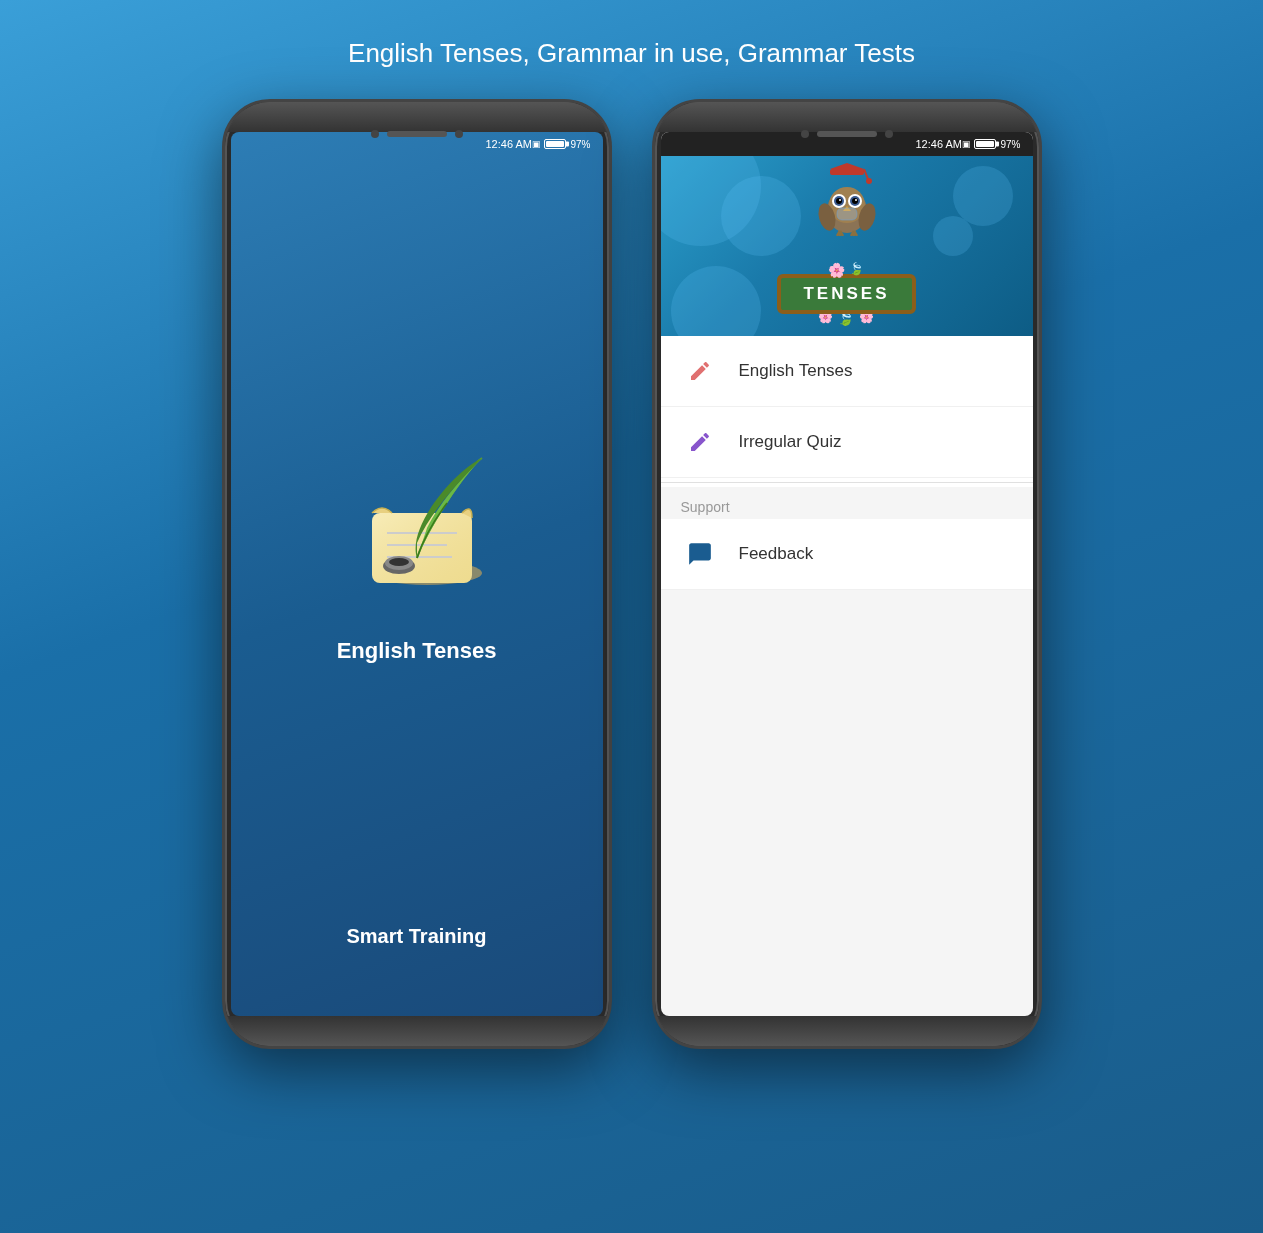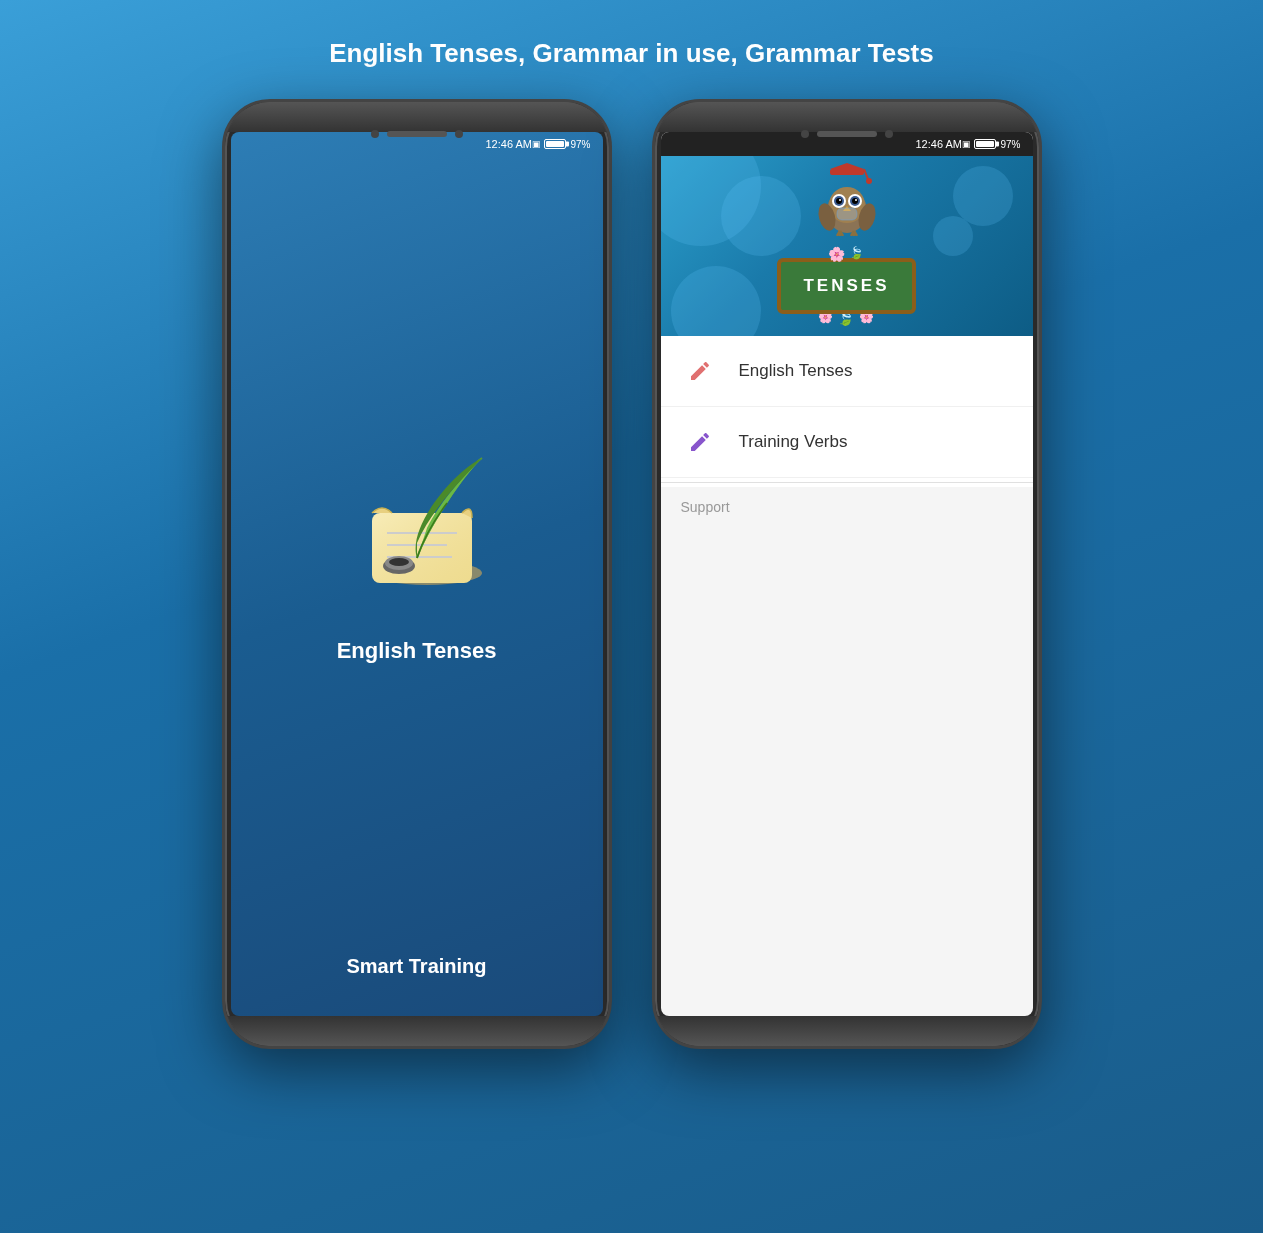--- a/index.html
+++ b/index.html
@@ -24,21 +24,21 @@
     .header h1 {
       font-size: 60px;
       font-weight: 900;
       letter-spacing: 2px;
       color: white;
       text-shadow: 1px 2px 4px rgba(0,0,0,0.2);
     }
 
     .header .subtitle {
       font-size: 26px;
-      font-weight: 700;
+      font-weight: 400;
       color: white;
       margin-top: 8px;
     }
 
     .phones-container {
       display: flex;
       flex-direction: row;
       gap: 40px;
       justify-content: center;
       align-items: flex-start;
@@ -165,21 +165,21 @@
       color: white;
       font-size: 22px;
       font-weight: 700;
     }
 
     .smart-training {
       color: white;
       font-size: 20px;
       font-weight: 700;
       position: absolute;
-      bottom: 38px;
+      bottom: 68px;
       left: 50%;
       transform: translateX(-50%);
       white-space: nowrap;
       margin-top: 40px;
     }
 
     
     .phone-right .phone-screen {
       background: #f5f5f5;
     }
@@ -439,21 +439,21 @@
             <rect x="25" y="47" width="20" height="12" rx="5" fill="rgba(150,200,255,0.3)" stroke="rgba(100,160,220,0.5)" stroke-width="1"></rect>
           </svg>
         </div>
 
         <div style="position:relative; z-index:2; display:flex; flex-direction:column; align-items:center;">
 
           <div style="display:flex; gap:4px; margin-bottom:-4px; z-index:1;">
             <span style="font-size:14px;">🌸</span>
             <span style="font-size:12px;">🍃</span>
           </div>
-          <div style="background:#3a7a3a; border:4px solid #8b5e1a; border-radius:6px; padding:14px 22px; position:relative;">
+          <div style="background:#3a7a3a; border:4px solid #8b5e1a; border-radius:6px; padding:6px 22px; position:relative;">
             <span style="color:white; font-size:17px; font-weight:900; letter-spacing:3px;">TENSES</span>
           </div>
           <div style="display:flex; gap:4px; margin-top:-4px;">
             <span style="font-size:12px;">🌸</span>
             <span style="font-size:14px;">🍃</span>
             <span style="font-size:12px;">🌸</span>
           </div>
         </div>
       </div>
 
@@ -469,27 +469,35 @@
         </div>
 
 
 
         <div class="menu-item">
           <div class="menu-icon icon-verb">
             <svg width="24" height="24" viewBox="0 0 24 24" fill="none" xmlns="http://www.w3.org/2000/svg">
               <path d="M3 17.25V21h3.75L17.81 9.94l-3.75-3.75L3 17.25zM20.71 7.04c.39-.39.39-1.02 0-1.41l-2.34-2.34c-.39-.39-1.02-.39-1.41 0l-1.83 1.83 3.75 3.75 1.83-1.83z" fill="#8855cc"></path>
             </svg>
           </div>
-          <span class="menu-label">Training Verbs</span>
+          <span class="menu-label">Irregular Quiz</span>
         </div>
 
         <div class="divider"></div>
 
         <div class="section-header">Support</div>
 
 
+        <div class="menu-item">
+          <div class="menu-icon icon-chat">
+            <svg width="26" height="26" viewBox="0 0 24 24" fill="none" xmlns="http://www.w3.org/2000/svg">
+              <path d="M20 2H4c-1.1 0-2 .9-2 2v18l4-4h14c1.1 0 2-.9 2-2V4c0-1.1-.9-2-2-2z" fill="#1a5c90"></path>
+            </svg>
+          </div>
+          <span class="menu-label">Feedback</span>
+        </div>
 
 
       </div>
     </div>
   </div>
 
 </div>
 
 </body></html>

